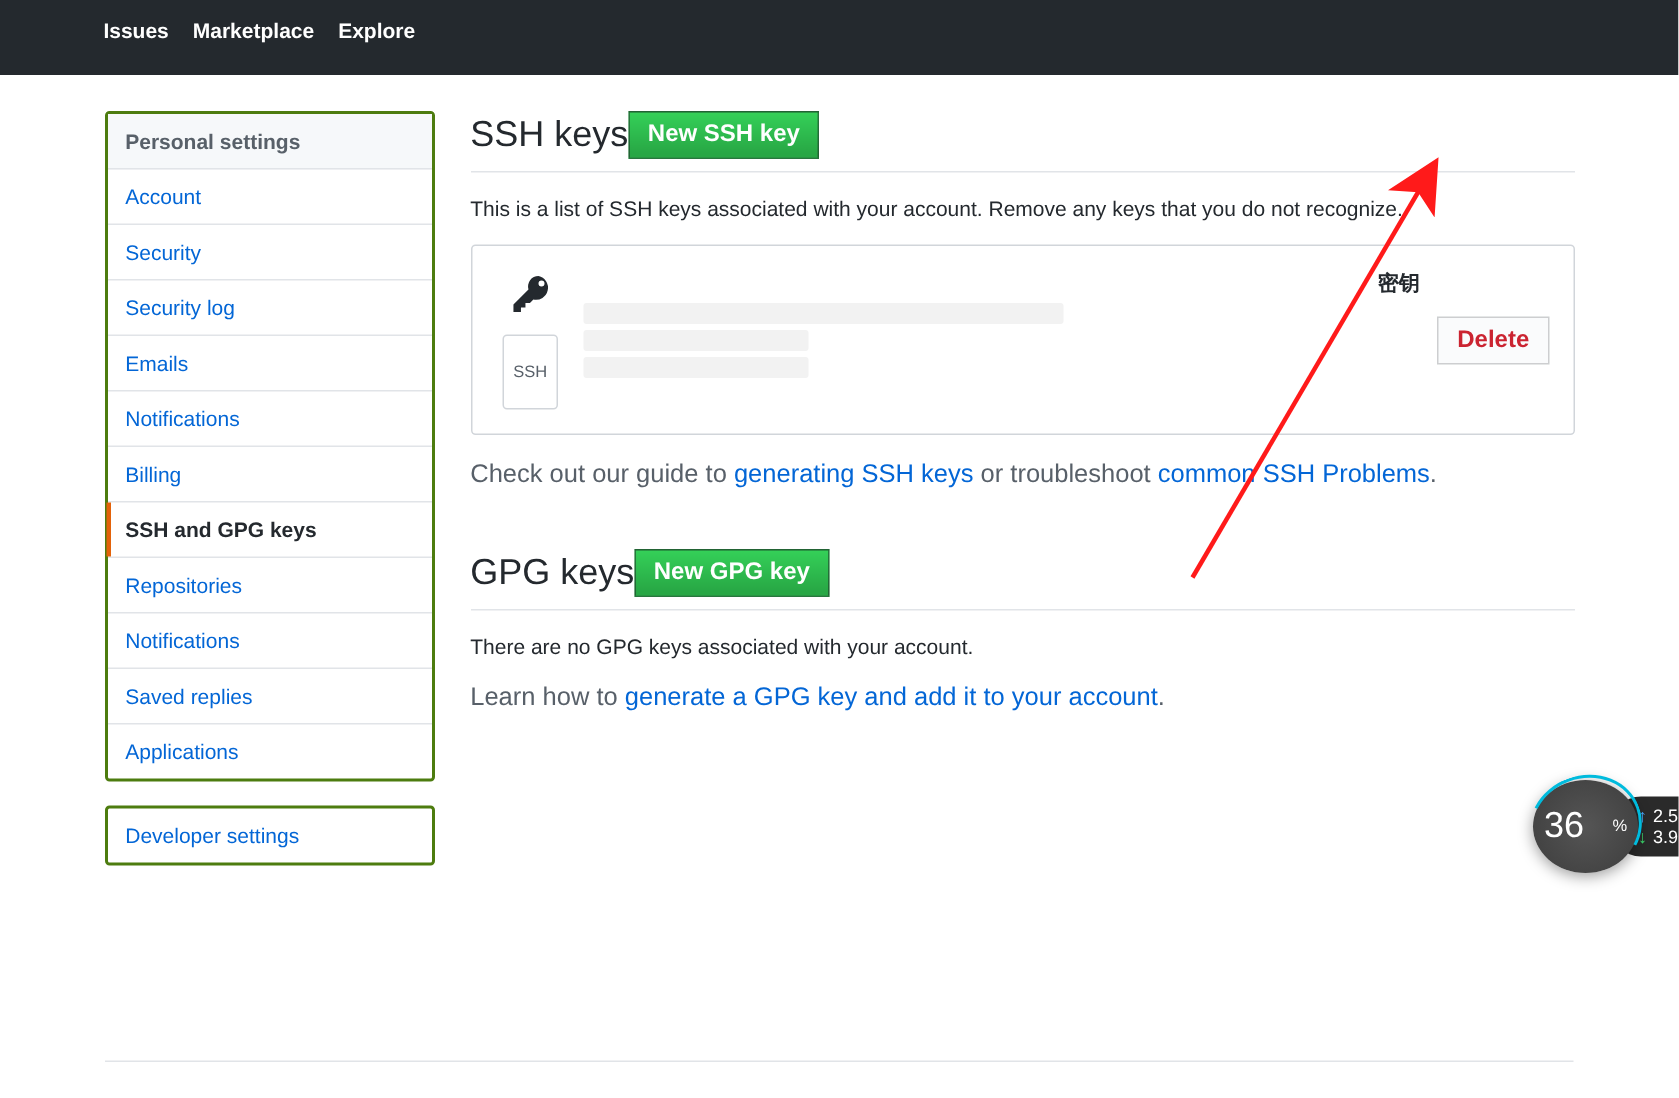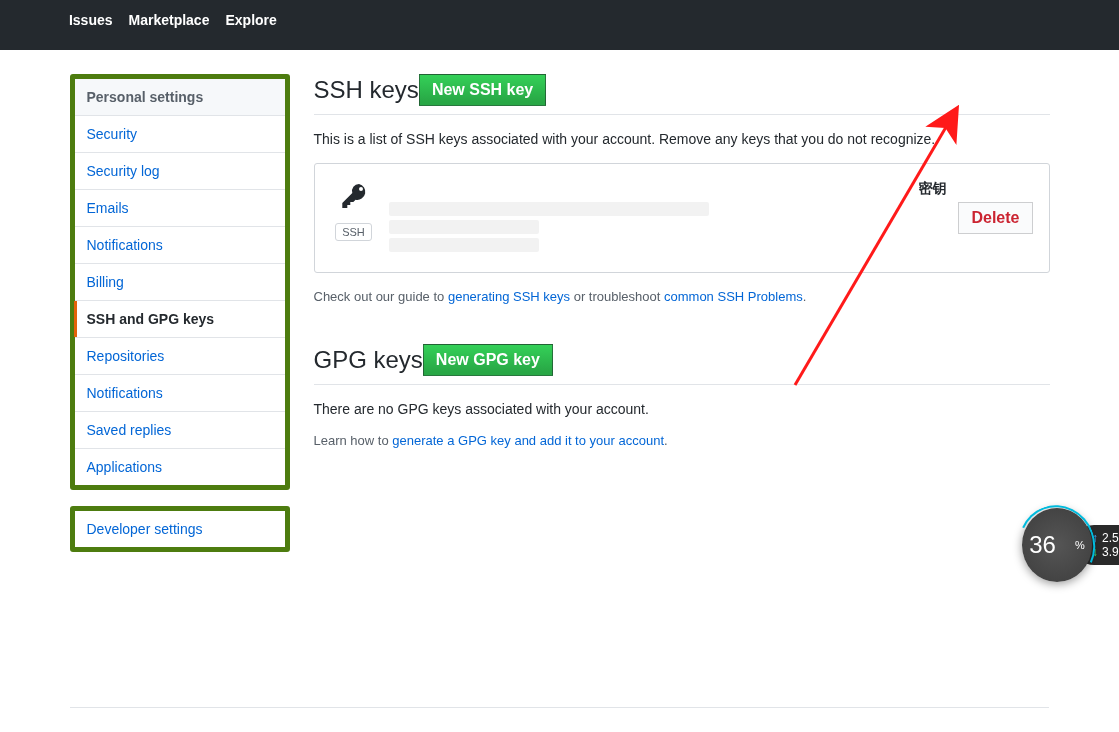--- a/index.html
+++ b/index.html
@@ -38,21 +38,21 @@
   .container {
     width: 980px;
     margin: 24px auto 0 auto;
     display: flex;
   }
   .sidebar {
     width: 220px;
     margin-right: 24px;
   }
   .menu {
-    border: 5px solid #4d7c0f;
+    border: 2px solid #4d7c0f;
     border-radius: 3px;
     margin-bottom: 16px;
     background: #fff;
   }
   .menu-heading {
     padding: 10px 12px;
     font-size: 14px;
     font-weight: 600;
     color: #586069;
     background: #f6f8fa;
@@ -137,21 +137,21 @@
     width: 46px;
     text-align: center;
     margin-right: 12px;
   }
   .key-icon svg { fill: #24292e; }
   .ssh-badge {
     display: inline-block;
     border: 1px solid #d1d5da;
     border-radius: 3px;
     font-size: 11px;
-    padding: 2px 6px;
+    padding: 18px 6px;
     margin-top: 8px;
     color: #586069;
     background: #fff;
   }
   .key-body { flex: 1; text-align: right; }
   .key-title { font-weight: 600; font-size: 14px; margin-bottom: 4px; }
   .blur-block {
     background: #f2f2f2;
     border-radius: 2px;
     margin-bottom: 4px;
@@ -159,41 +159,41 @@
   .blur1 { width: 320px; height: 14px; }
   .blur2 { width: 150px; height: 14px; }
   .blur3 { width: 150px; height: 14px; }
   .key-right {
     display: flex;
     align-items: flex-start;
     margin-left: 12px;
     align-self: center;
   }
   .guide {
-    font-size: 13px;
+    font-size: 17px;
     color: #586069;
     margin-bottom: 40px;
   }
   .guide a, .desc a { color: #0366d6; text-decoration: none; cursor: pointer; }
   
   .arrow-overlay {
     position: absolute;
     left: 0; top: 0; width: 1119px; height: 732px;
     pointer-events: none;
   }
   
   .widget {
     position: absolute;
     right: -10px;
     bottom: 150px;
     display: flex;
     align-items: center;
   }
   .widget-circle {
-    width: 70px; height: 74px;
+    width: 70px; height: 62px;
     border-radius: 50%;
     background: radial-gradient(circle at center, #555 0%, #444 70%);
     box-shadow: 0 2px 10px rgba(0,0,0,.4);
     display:flex; align-items:center; justify-content:center;
     color: #fff;
     font-size: 24px;
     font-weight: 300;
     position: relative;
     z-index: 2;
     gap: 18px;
@@ -239,20 +239,21 @@
     <a>Issues</a>
     <a>Marketplace</a>
     <a>Explore</a>
   </nav>
 </div>
 
 <div class="container">
   <aside class="sidebar">
     <nav class="menu">
       <div class="menu-heading">Personal settings</div>
+      <a class="menu-item">Account</a>
       <a class="menu-item">Security</a>
       <a class="menu-item">Security log</a>
       <a class="menu-item">Emails</a>
       <a class="menu-item">Notifications</a>
       <a class="menu-item">Billing</a>
       <a class="menu-item selected">SSH and GPG keys</a>
       <a class="menu-item">Repositories</a>
       <a class="menu-item">Notifications</a>
       <a class="menu-item">Saved replies</a>
       <a class="menu-item">Applications</a>

